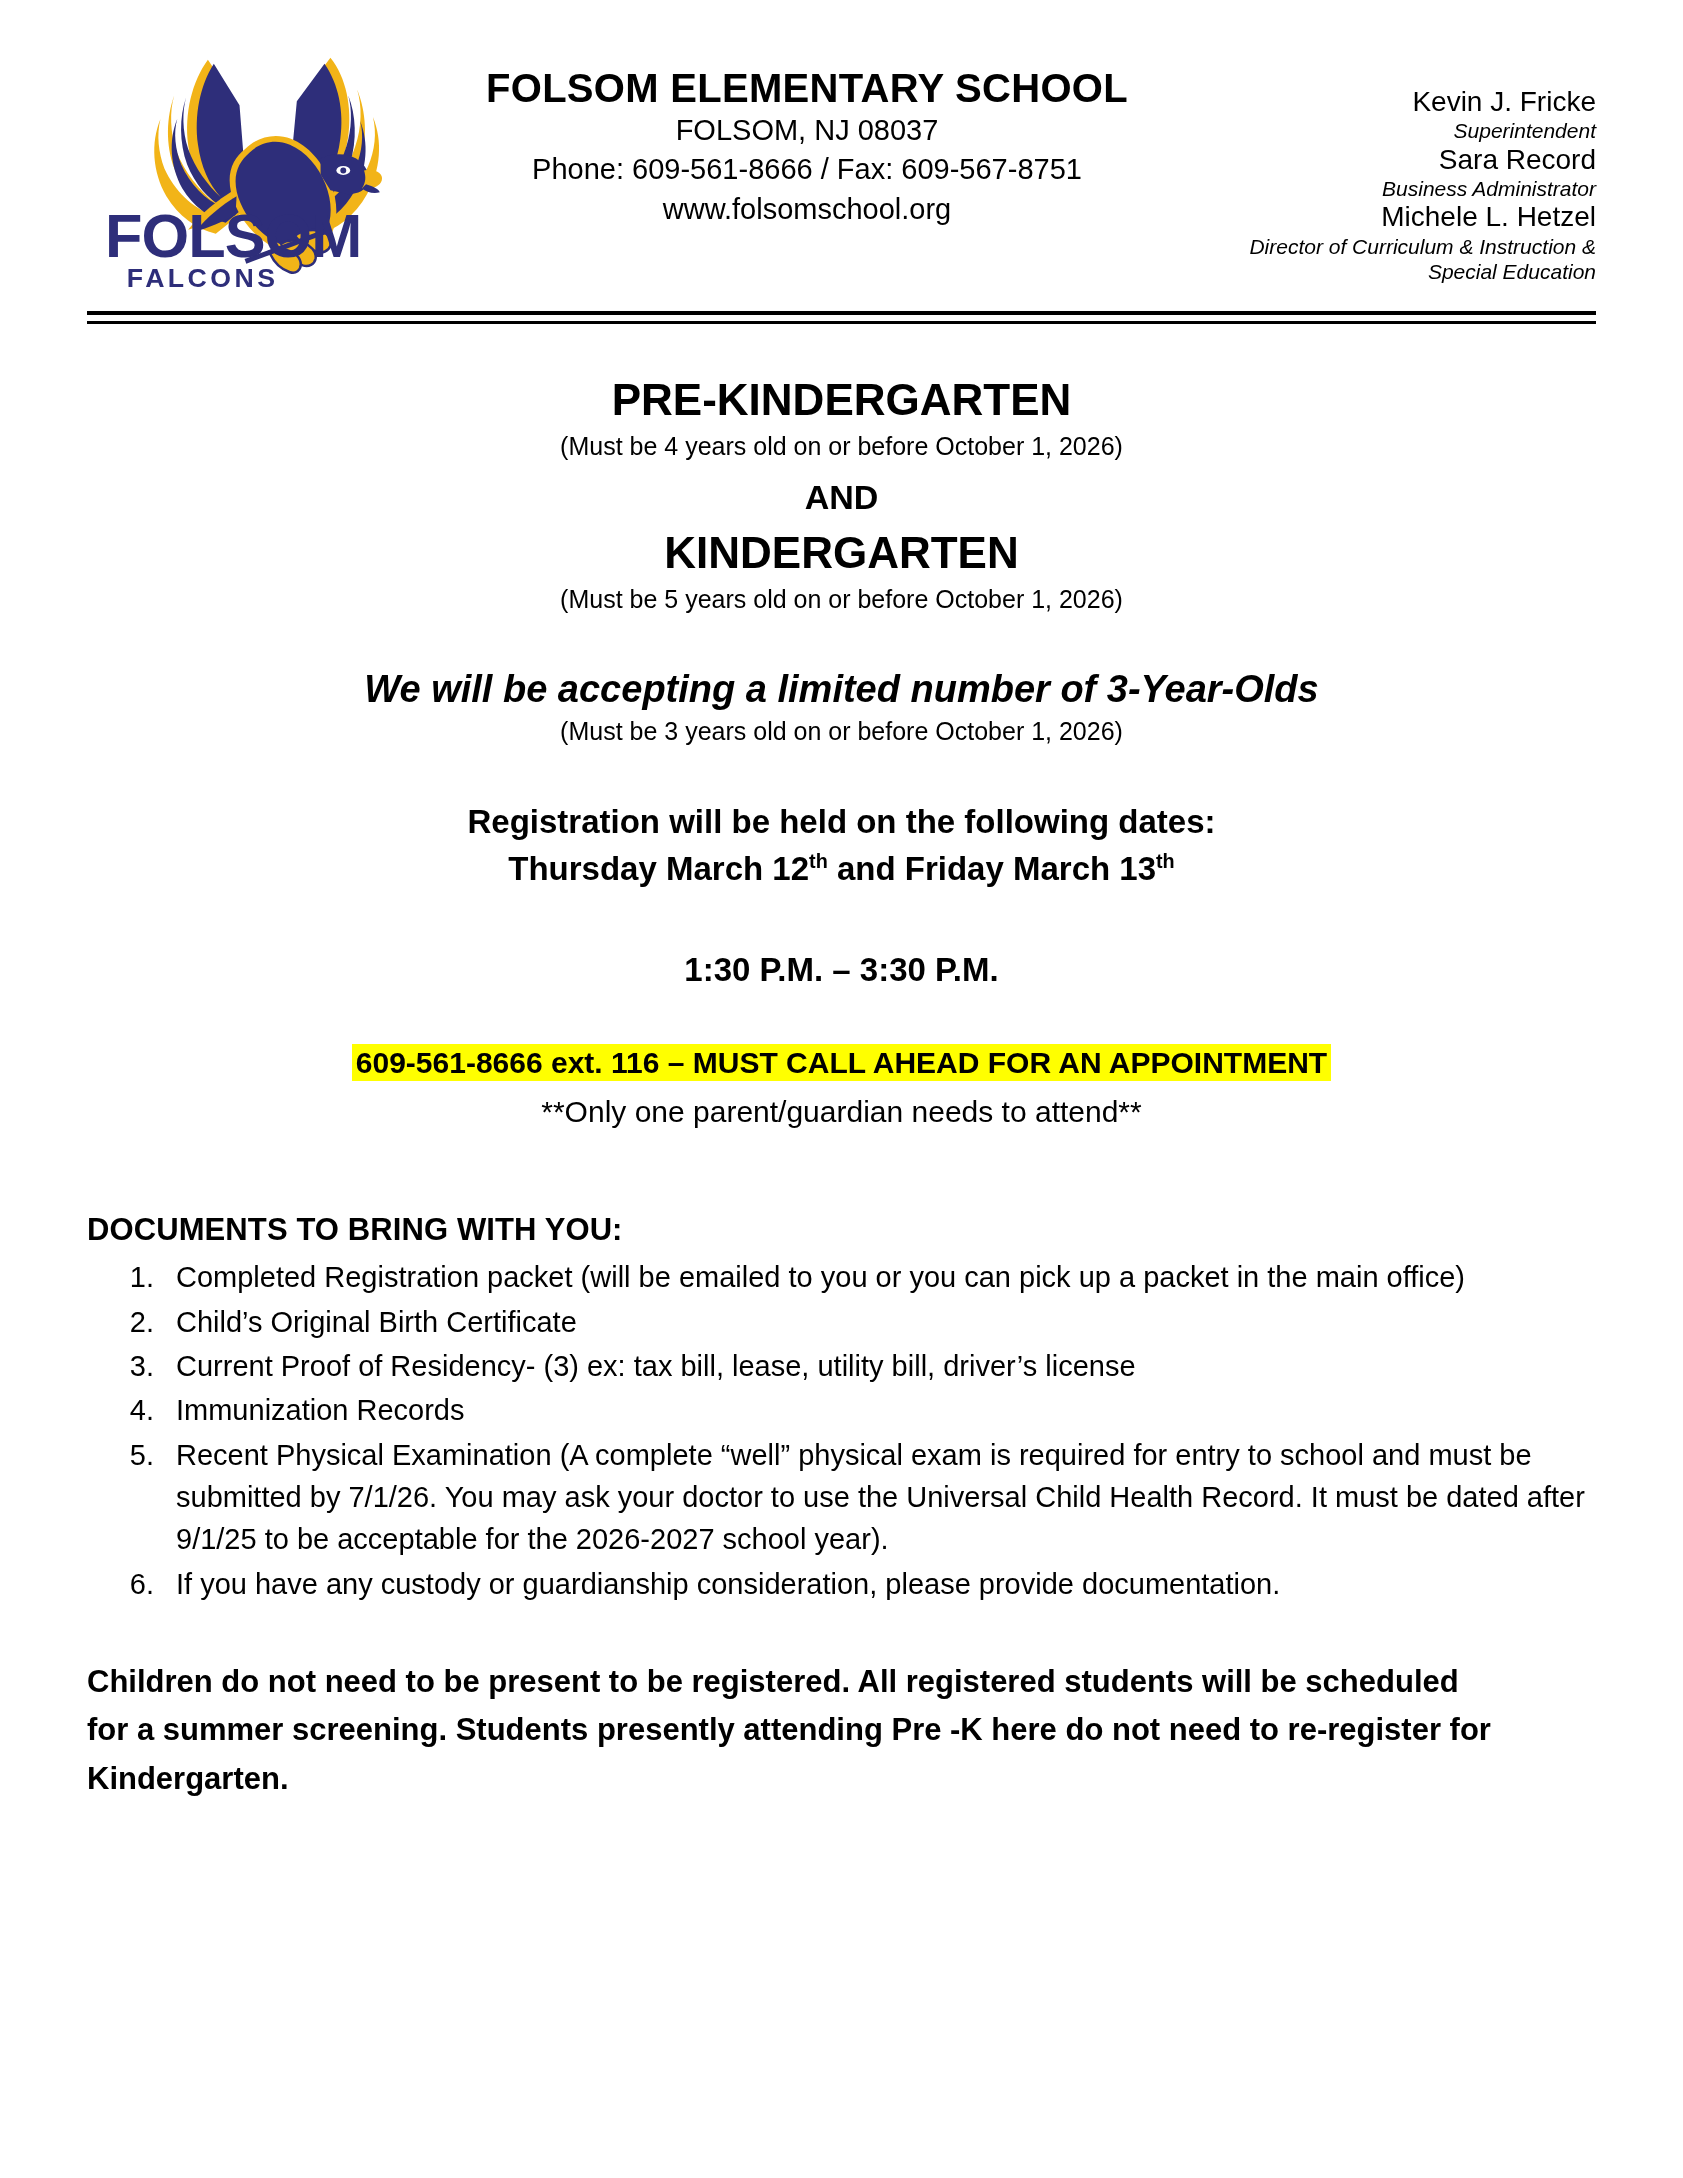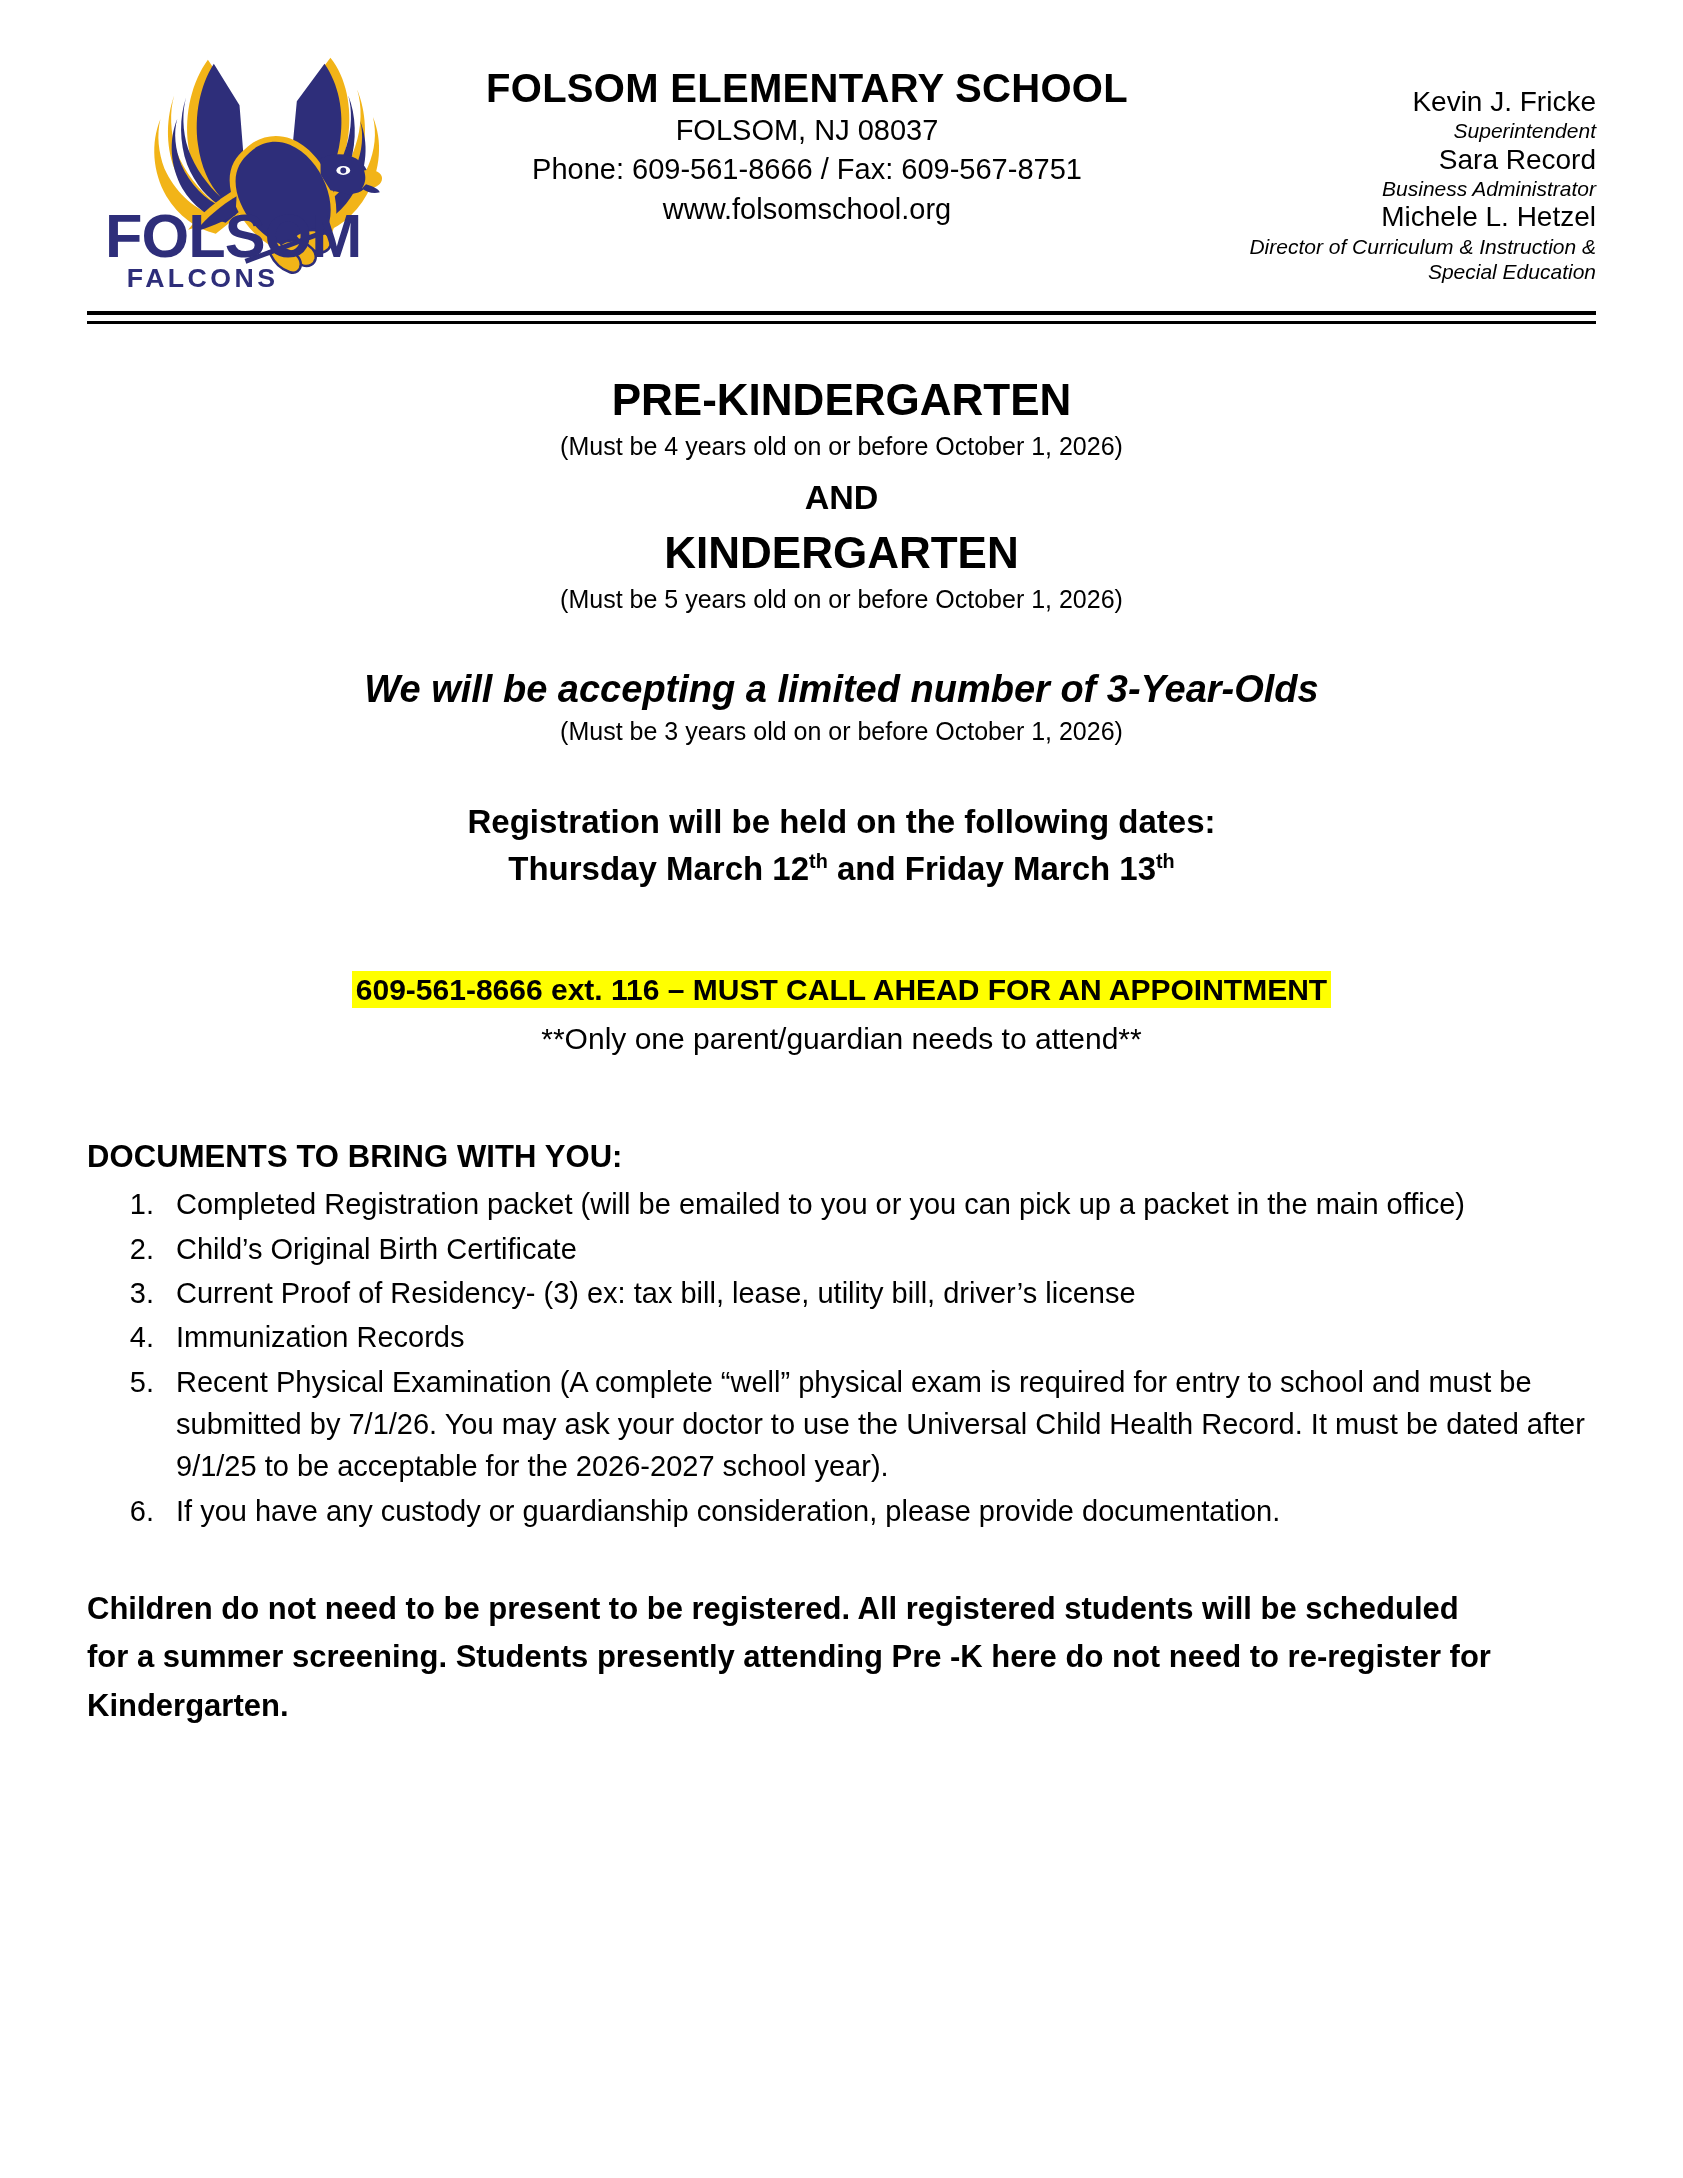--- a/index.html
+++ b/index.html
@@ -151,21 +151,21 @@
     font-size: 0.6em;
     vertical-align: super;
     line-height: 0;
   }
   .time-line {
     font-size: 33px;
     font-weight: bold;
     margin-top: 59px;
   }
   .highlight-row {
-    margin-top: 75px;
+    margin-top: 51px;
     text-align: center;
   }
   .highlight {
     display: inline;
     background: #ffff00;
     font-size: 30px;
     font-weight: bold;
     padding: 2px 4px;
     line-height: 1.5;
   }
@@ -301,20 +301,21 @@
     <div class="note-small t-center">(Must be 5 years old on or before October 1, 2026)</div>
 
     <div class="italic-bold-line t-center">We will be accepting a limited number of 3-Year-Olds</div>
     <div class="note-small t-center">(Must be 3 years old on or before October 1, 2026)</div>
 
     <div class="reg-dates t-center">
       <div>Registration will be held on the following dates:</div>
       <div><span>Thursday March 12</span><sup>th</sup><span> and Friday March 13</span><sup>th</sup></div>
     </div>
 
+    <div class="time-line t-center">1:30 P.M. – 3:30 P.M.</div>
 
     <div class="highlight-row">
       <span class="highlight">609-561-8666 ext. 116 – MUST CALL AHEAD FOR AN APPOINTMENT</span>
     </div>
     <div class="attend-line t-center">**Only one parent/guardian needs to attend**</div>
 
     <div class="docs-head">DOCUMENTS TO BRING WITH YOU:</div>
     <ol class="docs-list">
       <li>Completed Registration packet (will be emailed to you or you can pick up a packet in the main office)</li>
       <li>Child’s Original Birth Certificate</li>

